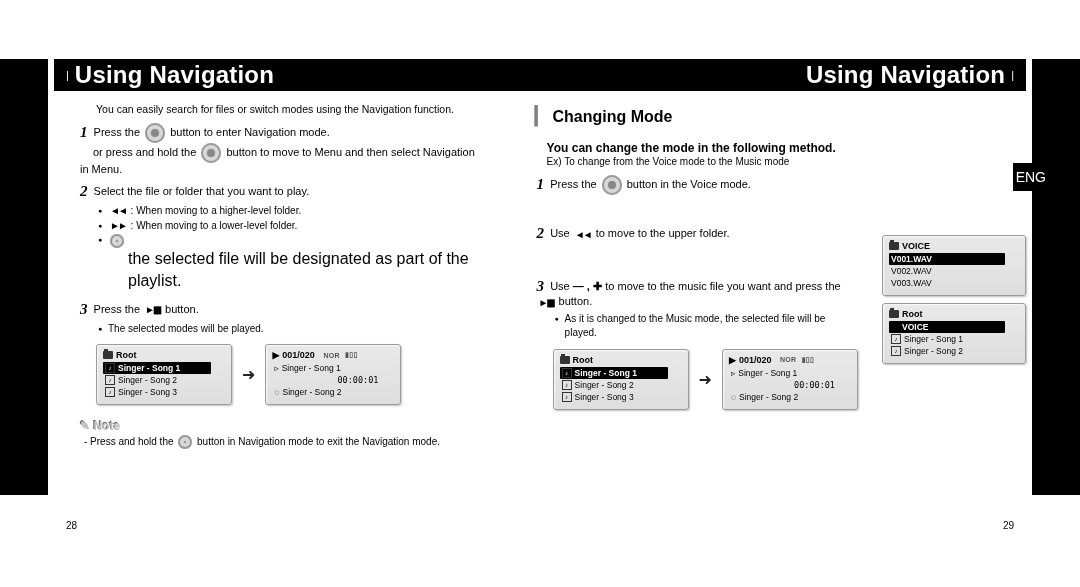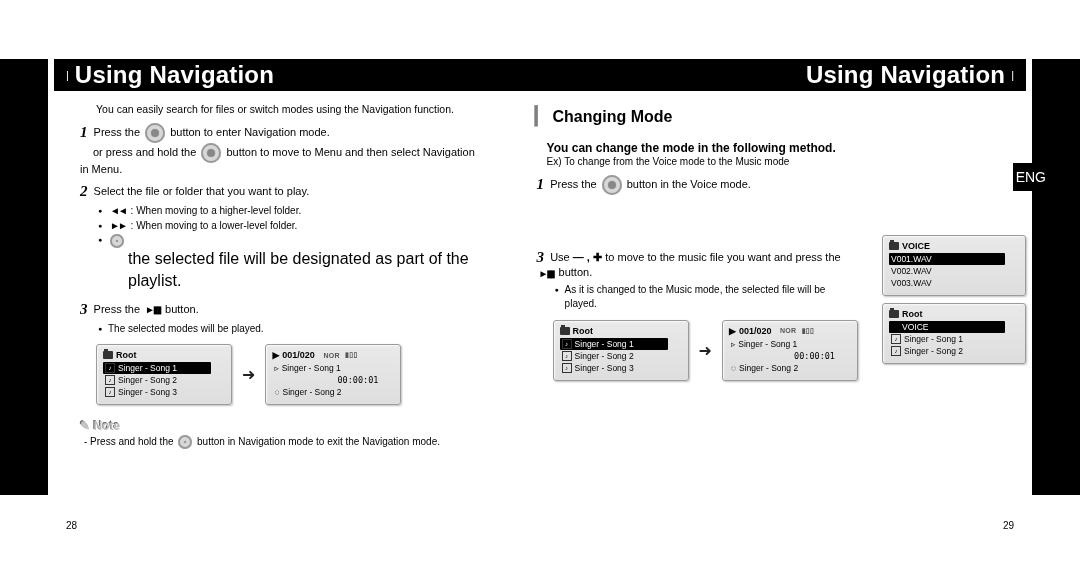--- a/index.html
+++ b/index.html
@@ -117,21 +117,21 @@
     border:1px solid #9b9b9b; border-radius:3px;
     box-shadow: inset 1px 1px 2px rgba(255,255,255,.8), 1px 1px 2px rgba(0,0,0,.25);
     padding:5px 20px 6px 6px; width:108px; font-size:9px;
   }
   .scr .t { display:flex; align-items:center; gap:3px; font-weight:bold; margin-bottom:2px;}
   .scr .t .folder{width:10px;height:8px;background:#333;border-radius:1px;position:relative;}
   .scr .t .folder::before{content:"";position:absolute;top:-2px;left:1px;width:4px;height:2px;background:#333;}
   .status{ color:#555; font-size:7px; letter-spacing:.3px;}
   .scr .row{ display:flex; align-items:center; gap:3px; font-size:8.5px; padding:1px 2px;}
   .scr .row .n{width:8px;height:8px;border:1px solid #333;font-size:6px;text-align:center;line-height:8px;}
-  .scr .row.sel{ background:#000;color:#fff;border-radius:1px;}
+  .scr .row.sel{ background:#000;color:#fff;border-radius:1px;font-weight:bold;}
   .arrow-between{ font-size:16px; color:#222;}
   .scr.mini{ width:116px;}
   .right-col-screens{ position:absolute; right:6px;}
   .r1{ top:176px;}
   .r2{ top:244px;}
   .col.right .body{ padding-right:150px;}
   .flex-gap { height:6px;}
 </style>
 </head>
 <body>
@@ -245,20 +245,26 @@
           <span class="num">1</span>
           <span>Press the</span>
           <span class="ic ic-nav"></span>
           <span>button in the Voice mode.</span>
         </div>
 
         <div class="flex-gap"></div>
           <div class="flex-gap"></div>
           <div class="flex-gap"></div>
 
+        <div class="step">
+          <span class="num">2</span>
+          <span>Use</span>
+          <span class="ic ic-rew">◄◄</span>
+          <span>to move to the upper folder.</span>
+        </div>
 
         <div class="flex-gap"></div>
           <div class="flex-gap"></div>
           <div class="flex-gap"></div>
           <div class="flex-gap"></div>
 
         <div class="step" style="padding-right:0">
           <span class="num">3</span>
           <span>Use</span>
           <b> — , ✚ </b>

